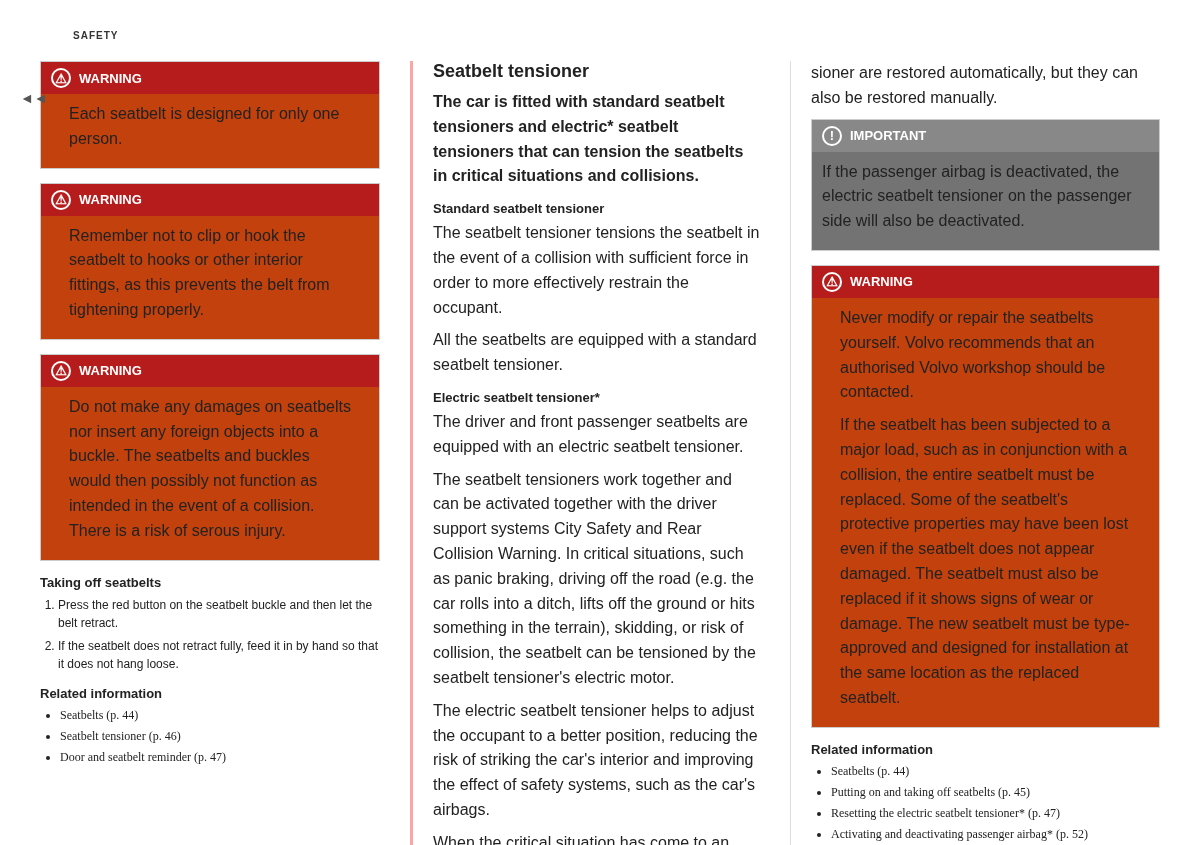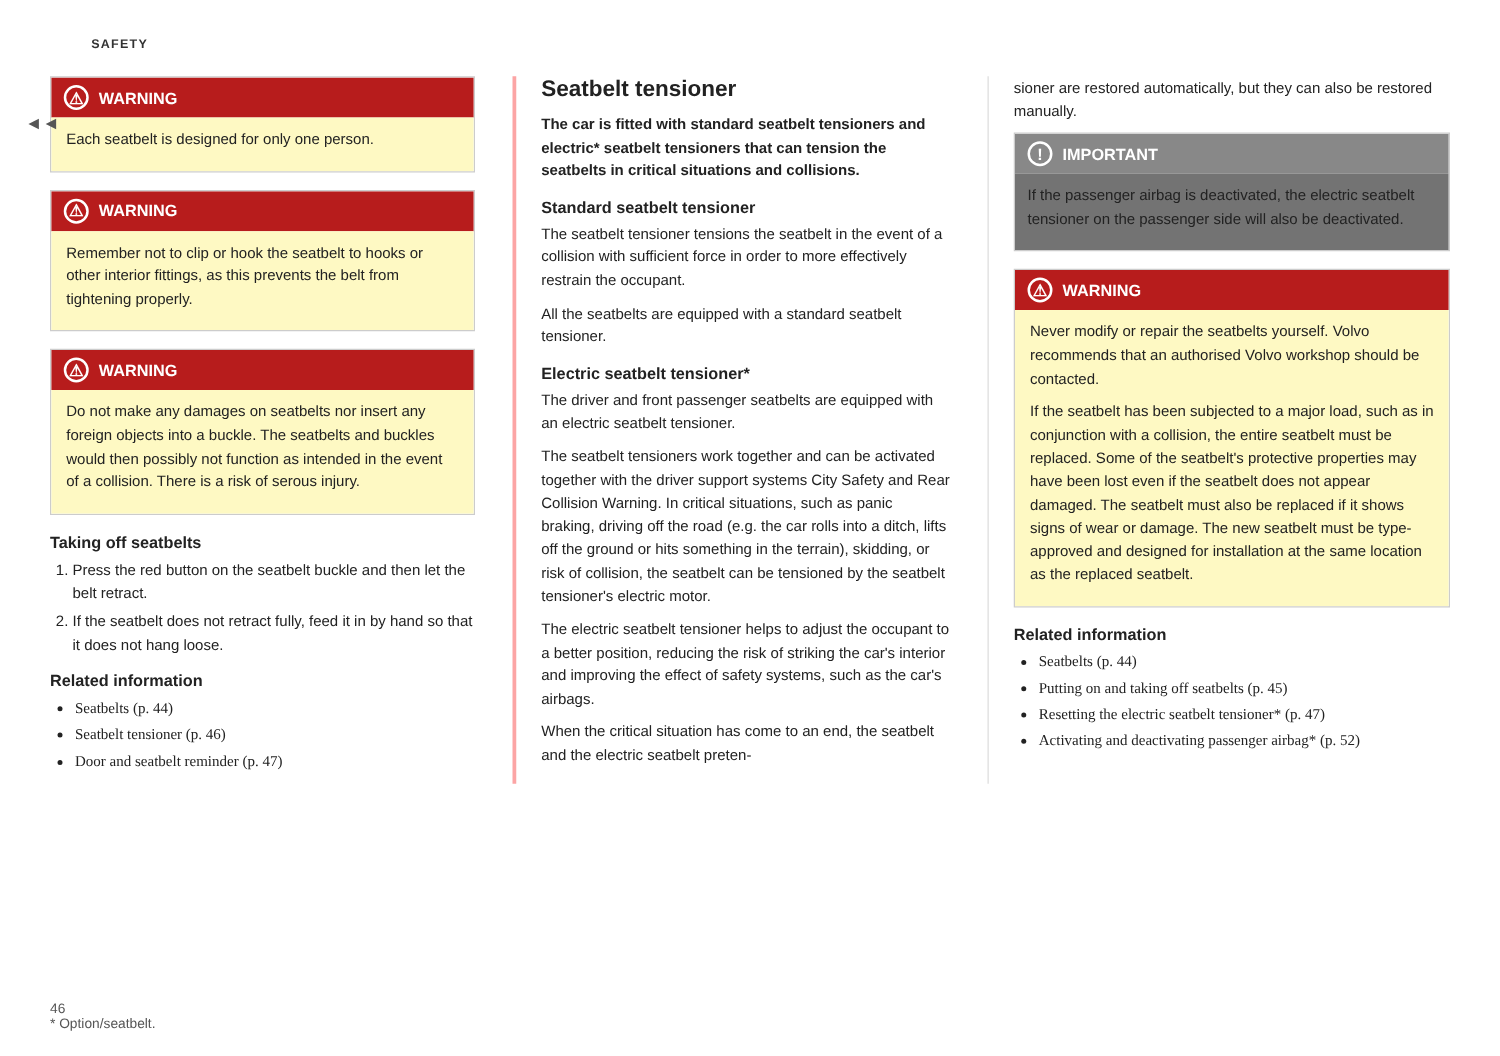--- a/index.html
+++ b/index.html
@@ -96,22 +96,22 @@
       font-weight: bold;
       font-size: 13px;
       flex-shrink: 0;
       position: relative;
     }
     .warning-icon::before {
       content: '⚠';
       font-size: 13px;
     }
     .warning-body {
-      background: #fef9c3;
-      padding: 8px 12px;
+      background: #c2410c;
+      padding: 8px 28px;
       font-size: 12px;
       line-height: 1.5;
       color: #222;
     }
 
     
     .important-box {
       border: 1px solid #ccc;
       margin-bottom: 14px;
       overflow: hidden;
@@ -162,21 +162,21 @@
       font-weight: bold;
       margin-bottom: 8px;
     }
     .sub-heading {
       font-weight: bold;
       font-size: 13px;
       margin-bottom: 5px;
       margin-top: 12px;
     }
     p {
-      font-size: 12px;
+      font-size: 16px;
       line-height: 1.55;
       margin-bottom: 8px;
       color: #222;
     }
     .bold-lead {
       font-weight: bold;
     }
     ol {
       padding-left: 18px;
       margin-bottom: 8px;

